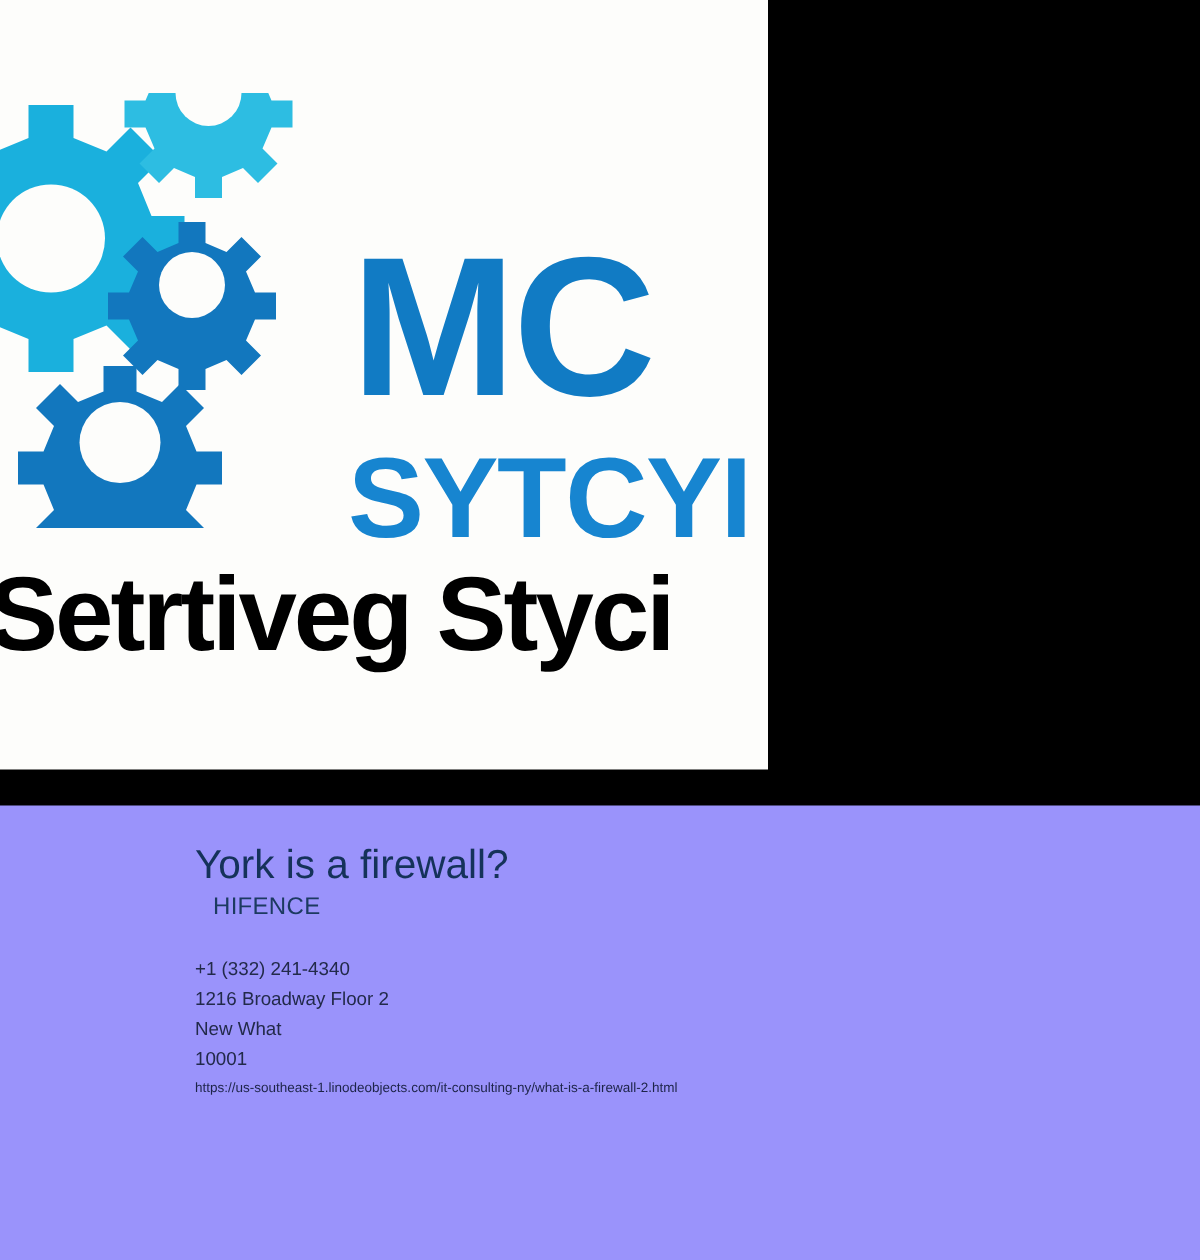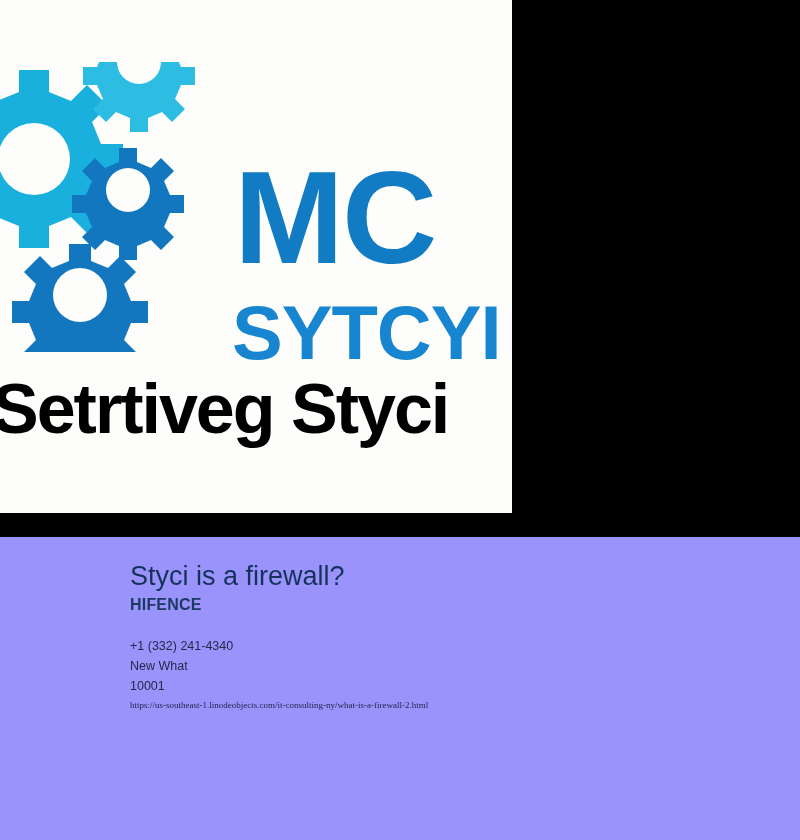--- a/index.html
+++ b/index.html
@@ -84,42 +84,41 @@
   }
   #page-title {
     margin: 0;
     font-size: 27px;
     font-weight: normal;
     line-height: 1.12;
     color: #15325A;
     letter-spacing: 0px;
   }
   #brand-name {
-    margin: 4px 0 0 0;
+    margin: 4px 0 0 12px;
     font-size: 16px;
-    font-weight: bold;
+    font-weight: normal;
     line-height: 1.2;
     color: #1C3A61;
     letter-spacing: 0.2px;
   }
   #contact-block {
     margin-top: 22px;
   }
   .contact-line {
     font-size: 12.5px;
     line-height: 20px;
     color: #222a4a;
   }
   #source-url {
     margin-top: 3px;
     font-size: 9px;
     line-height: 13px;
     color: #1d2448;
     white-space: nowrap;
-    font-family: Liberation Serif, serif;
   }
 </style>
 </head>
 <body>
 
 <div id="page">
 
   <div id="logo-image">
 
     <div id="gear-cluster">
@@ -155,26 +154,27 @@
     <div class="logo-word" id="logo-word-primary">MC</div>
 
     <div class="logo-word" id="logo-word-secondary">SYTCYI</div>
 
     <div class="logo-word" id="logo-word-tagline">Setrtiveg Styci</div>
   </div>
 
   <div id="info-panel">
     <div id="info-content">
 
-      <h1 id="page-title">Styci is a firewall?</h1>
+      <h1 id="page-title">York is a firewall?</h1>
 
       <div id="brand-name">HIFENCE</div>
 
       <div id="contact-block">
         <div class="contact-line">+1 (332) 241-4340</div>
+        <div class="contact-line">1216 Broadway Floor 2</div>
         <div class="contact-line">New What</div>
         <div class="contact-line">10001</div>
       </div>
 
       <div id="source-url">https://us-southeast-1.linodeobjects.com/it-consulting-ny/what-is-a-firewall-2.html</div>
     </div>
   </div>
 
 </div>
 

